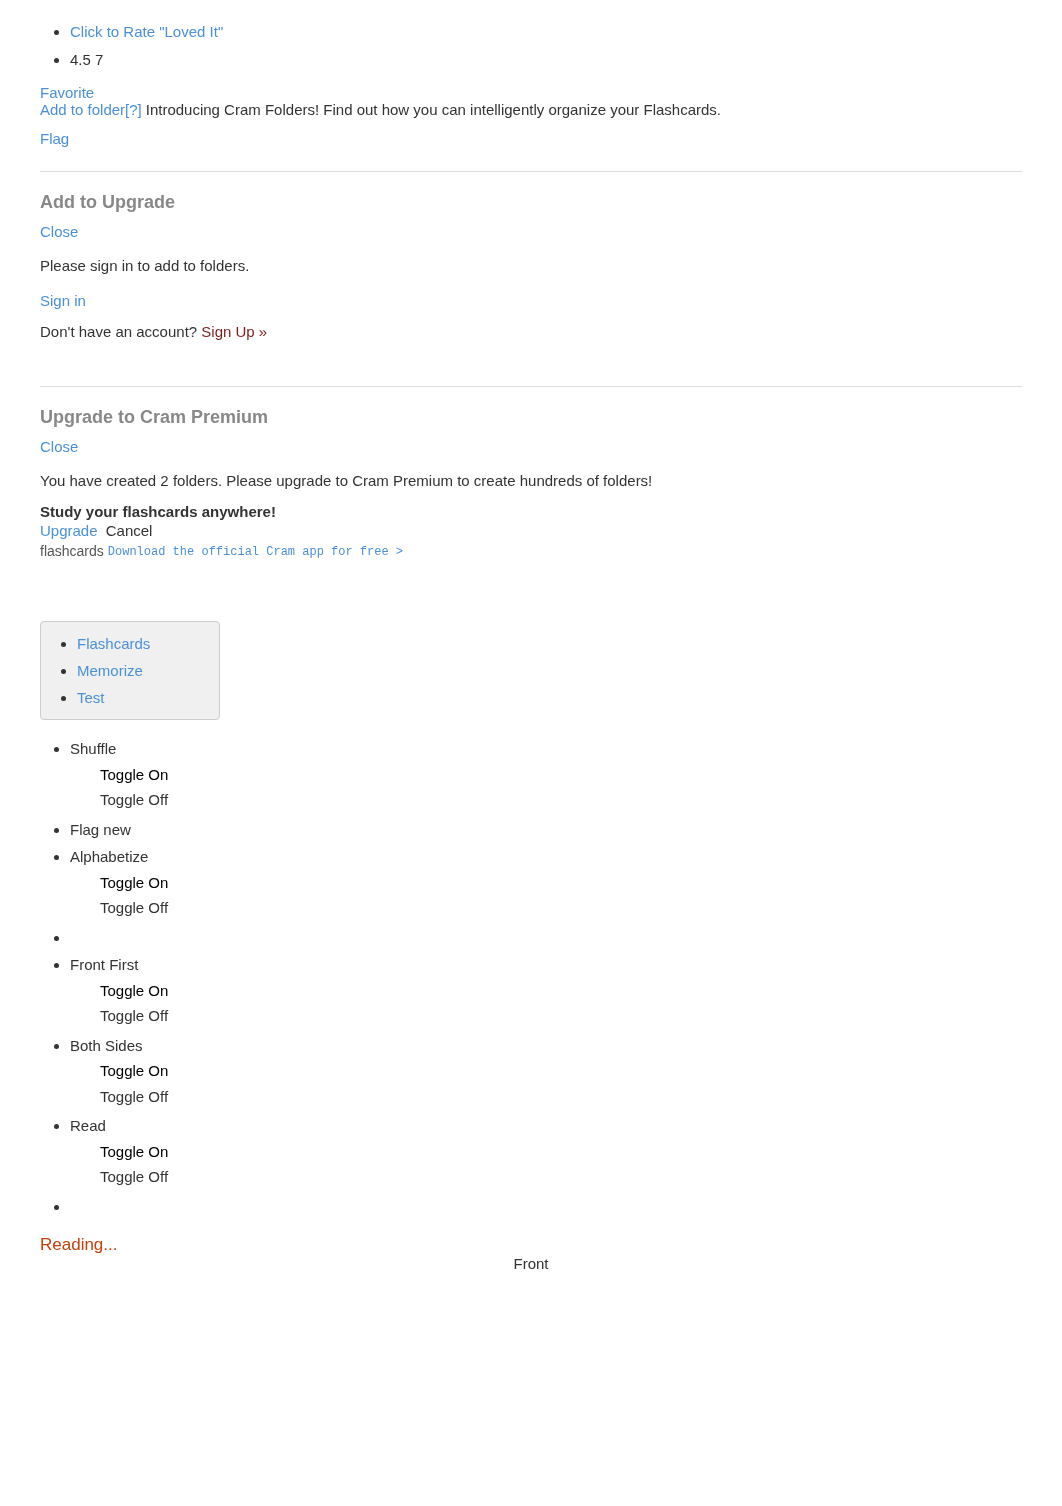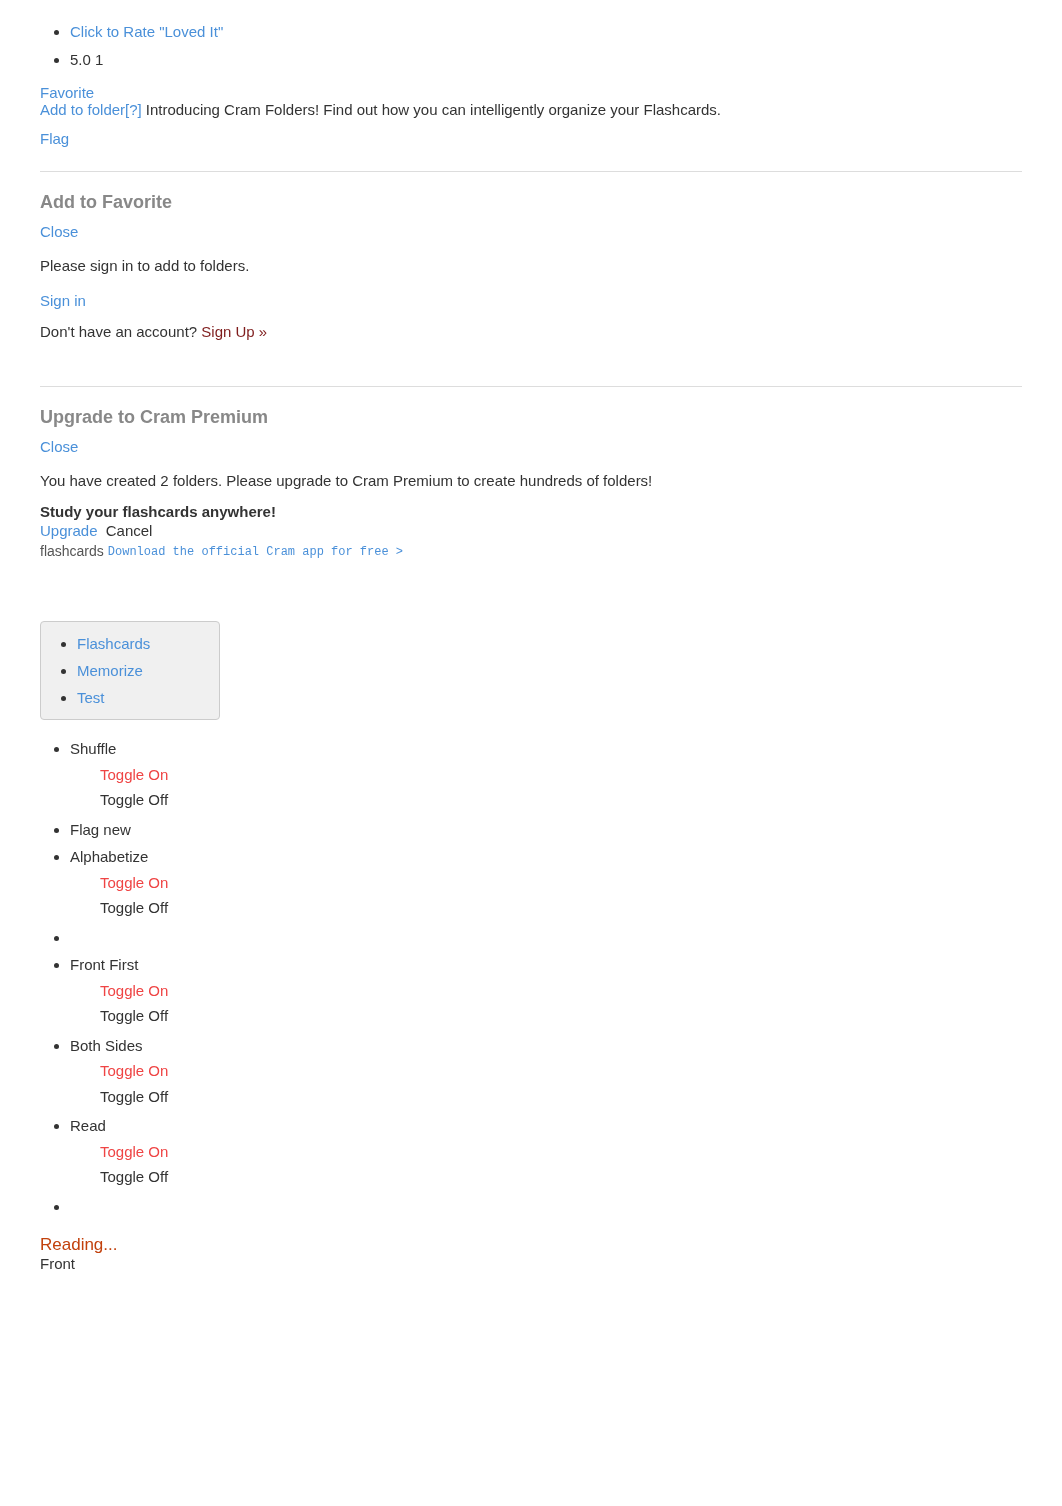--- a/index.html
+++ b/index.html
@@ -111,30 +111,31 @@
       margin: 6px 0;
     }
     .options-list li {
       line-height: 1.7;
       margin-bottom: 2px;
     }
     .toggle-group {
       margin-left: 30px;
       margin-bottom: 4px;
     }
-    .toggle-on { color: #ef4444; }
+    .toggle-on { color: #000000; }
     .toggle-off { color: #333; }
     .reading-text {
       margin-top: 16px;
       color: #c2410c;
       font-size: 17px;
     }
     .front-text {
       color: #333;
       font-size: 15px;
+      text-align: center;
     }
     .add-to-folder-inline {
       display: flex;
       align-items: baseline;
       flex-wrap: wrap;
       gap: 4px;
       margin-bottom: 12px;
     }
     .sign-up-link { color: #7f1d1d; cursor: pointer; }
   </style>
@@ -142,42 +143,42 @@
 <body>
 
 
 
 
 <section class="section">
   <ul class="bullet-list">
     <li>
       <a class="link">Click to Rate "Loved It"</a>
     </li>
-    <li>5.0 1</li>
+    <li>4.5 7</li>
   </ul>
 
   <div style="">
     <a class="link">Favorite</a>
   </div>
 
   <div class="add-to-folder-inline">
     <a class="link">Add to folder[?]</a>
     <span>Introducing Cram Folders! Find out how you can intelligently organize your Flashcards.</span>
   </div>
 
   <div style="margin-bottom: 20px;">
     <a class="link">Flag</a>
   </div>
 </section>
 
 <hr class="section-divider">
 
 
 <section class="modal-section">
-  <div class="modal-title">Add to Favorite</div>
+  <div class="modal-title">Add to Upgrade</div>
   <a class="modal-close link">Close</a>
   <p class="modal-body">Please sign in to add to folders.</p>
   <div style="margin-bottom: 14px;">
     <a class="link">Sign in</a>
   </div>
   <p>
     <span>Don't have an account?</span>
     <a class="sign-up-link">Sign Up »</a>
   </p>
 </section>

